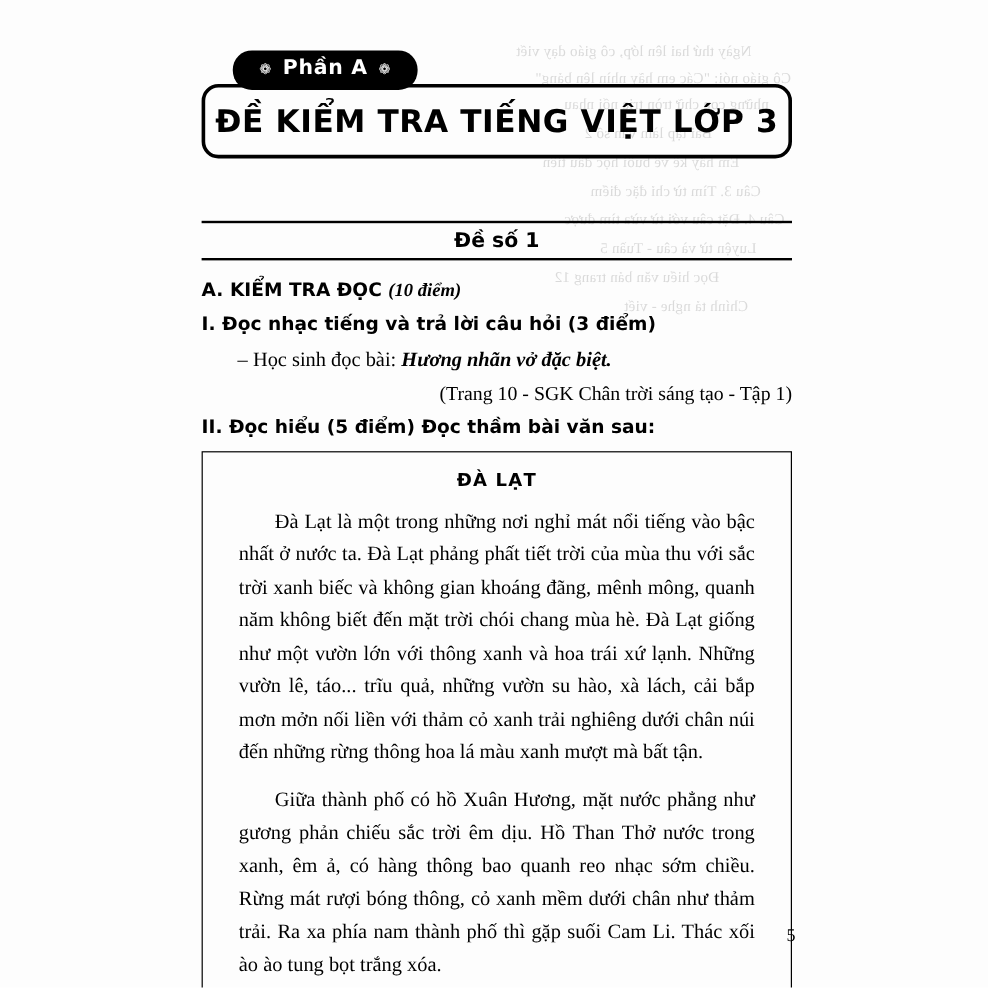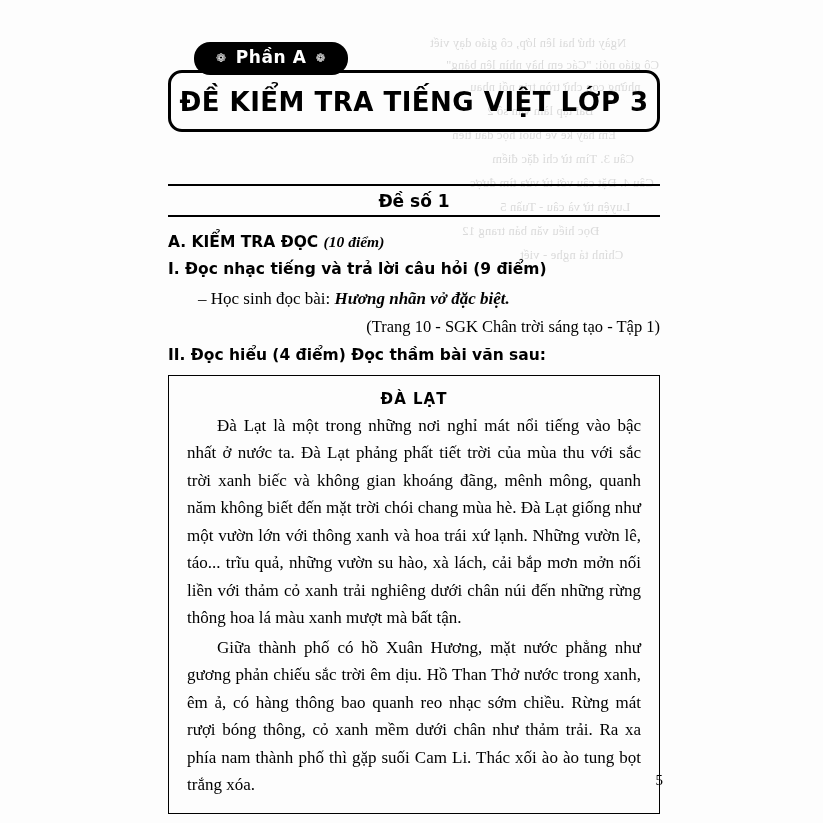--- a/index.html
+++ b/index.html
@@ -171,21 +171,21 @@
   }
   .passage-title {
     text-align: center;
     font-family: "DejaVu Sans", sans-serif;
     font-weight: bold;
     font-size: 15px;
     letter-spacing: 1px;
     margin-bottom: 4px;
   }
   .passage p {
-    margin: 0;
+    margin: 12px;
     font-size: 17px;
     line-height: 1.62;
     text-indent: 30px;
     text-align: justify;
   }
   .passage p + p {
     margin-top: 2px;
   }
 
   .page-number {
@@ -231,33 +231,33 @@
       <div class="rule-bottom"></div>
     </div>
 
     <div class="sec-head">
       <span>A. KIỂM TRA ĐỌC</span>
       <span class="pts">(10 điểm)</span>
     </div>
 
     <div class="sub-head">
       <span>I. Đọc nhạc tiếng và trả lời câu hỏi</span>
-      <span class="pts">(9 điểm)</span>
+      <span class="pts">(3 điểm)</span>
     </div>
 
     <div class="para indent">
       <span>– Học sinh đọc bài: </span><span class="bold-ital">Hương nhãn vở đặc biệt.</span>
     </div>
 
     <div class="right">(Trang 10 - SGK Chân trời sáng tạo - Tập 1)</div>
 
 
     <div class="sub-head">
       <span>II. Đọc hiểu</span>
-      <span class="pts">(4 điểm)</span>
+      <span class="pts">(5 điểm)</span>
       <span class="pts">Đọc thầm bài văn sau:</span>
     </div>
 
     <div class="passage">
       <div class="passage-title">ĐÀ LẠT</div>
       <p>Đà Lạt là một trong những nơi nghỉ mát nổi tiếng vào bậc nhất ở nước ta. Đà Lạt phảng phất tiết trời của mùa thu với sắc trời xanh biếc và không gian khoáng đãng, mênh mông, quanh năm không biết đến mặt trời chói chang mùa hè. Đà Lạt giống như một vườn lớn với thông xanh và hoa trái xứ lạnh. Những vườn lê, táo... trĩu quả, những vườn su hào, xà lách, cải bắp mơn mởn nối liền với thảm cỏ xanh trải nghiêng dưới chân núi đến những rừng thông hoa lá màu xanh mượt mà bất tận.</p>
       <p>Giữa thành phố có hồ Xuân Hương, mặt nước phẳng như gương phản chiếu sắc trời êm dịu. Hồ Than Thở nước trong xanh, êm ả, có hàng thông bao quanh reo nhạc sớm chiều. Rừng mát rượi bóng thông, cỏ xanh mềm dưới chân như thảm trải. Ra xa phía nam thành phố thì gặp suối Cam Li. Thác xối ào ào tung bọt trắng xóa.</p>
 
     </div>
 

